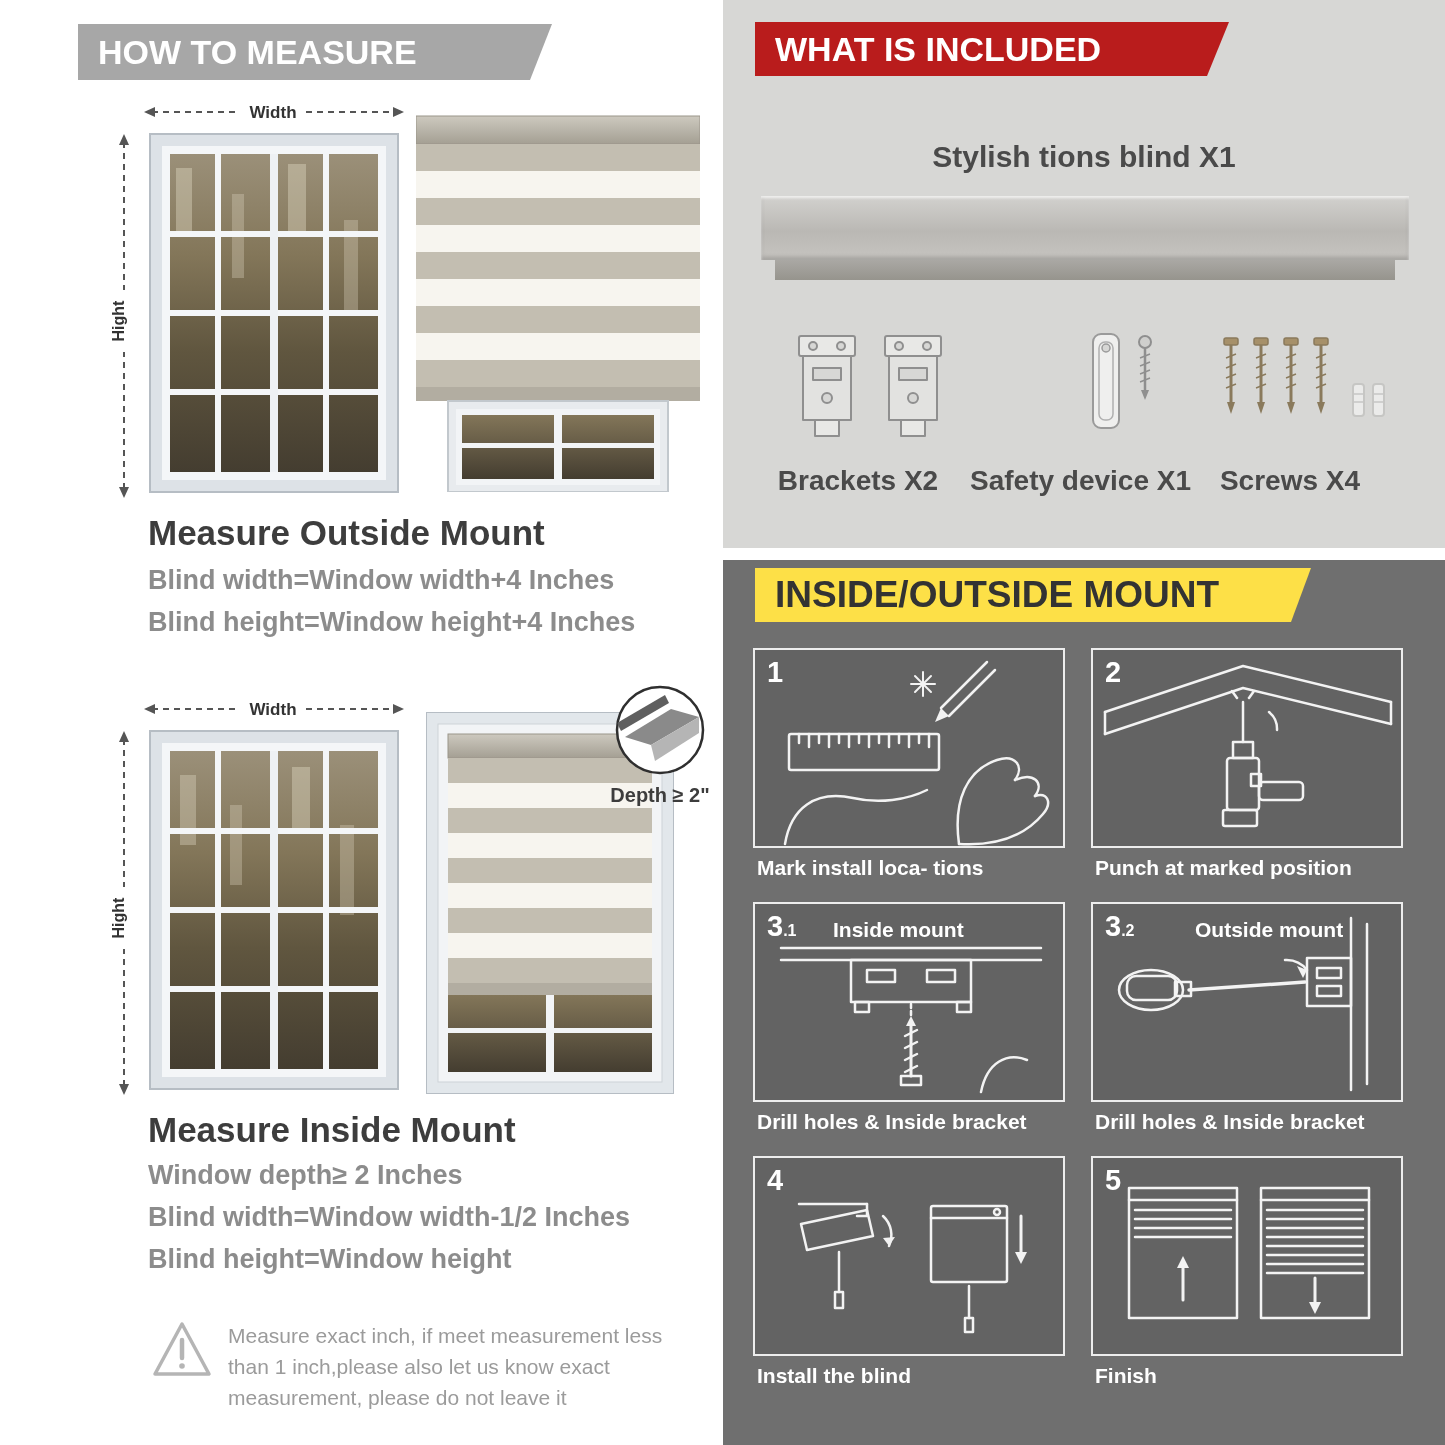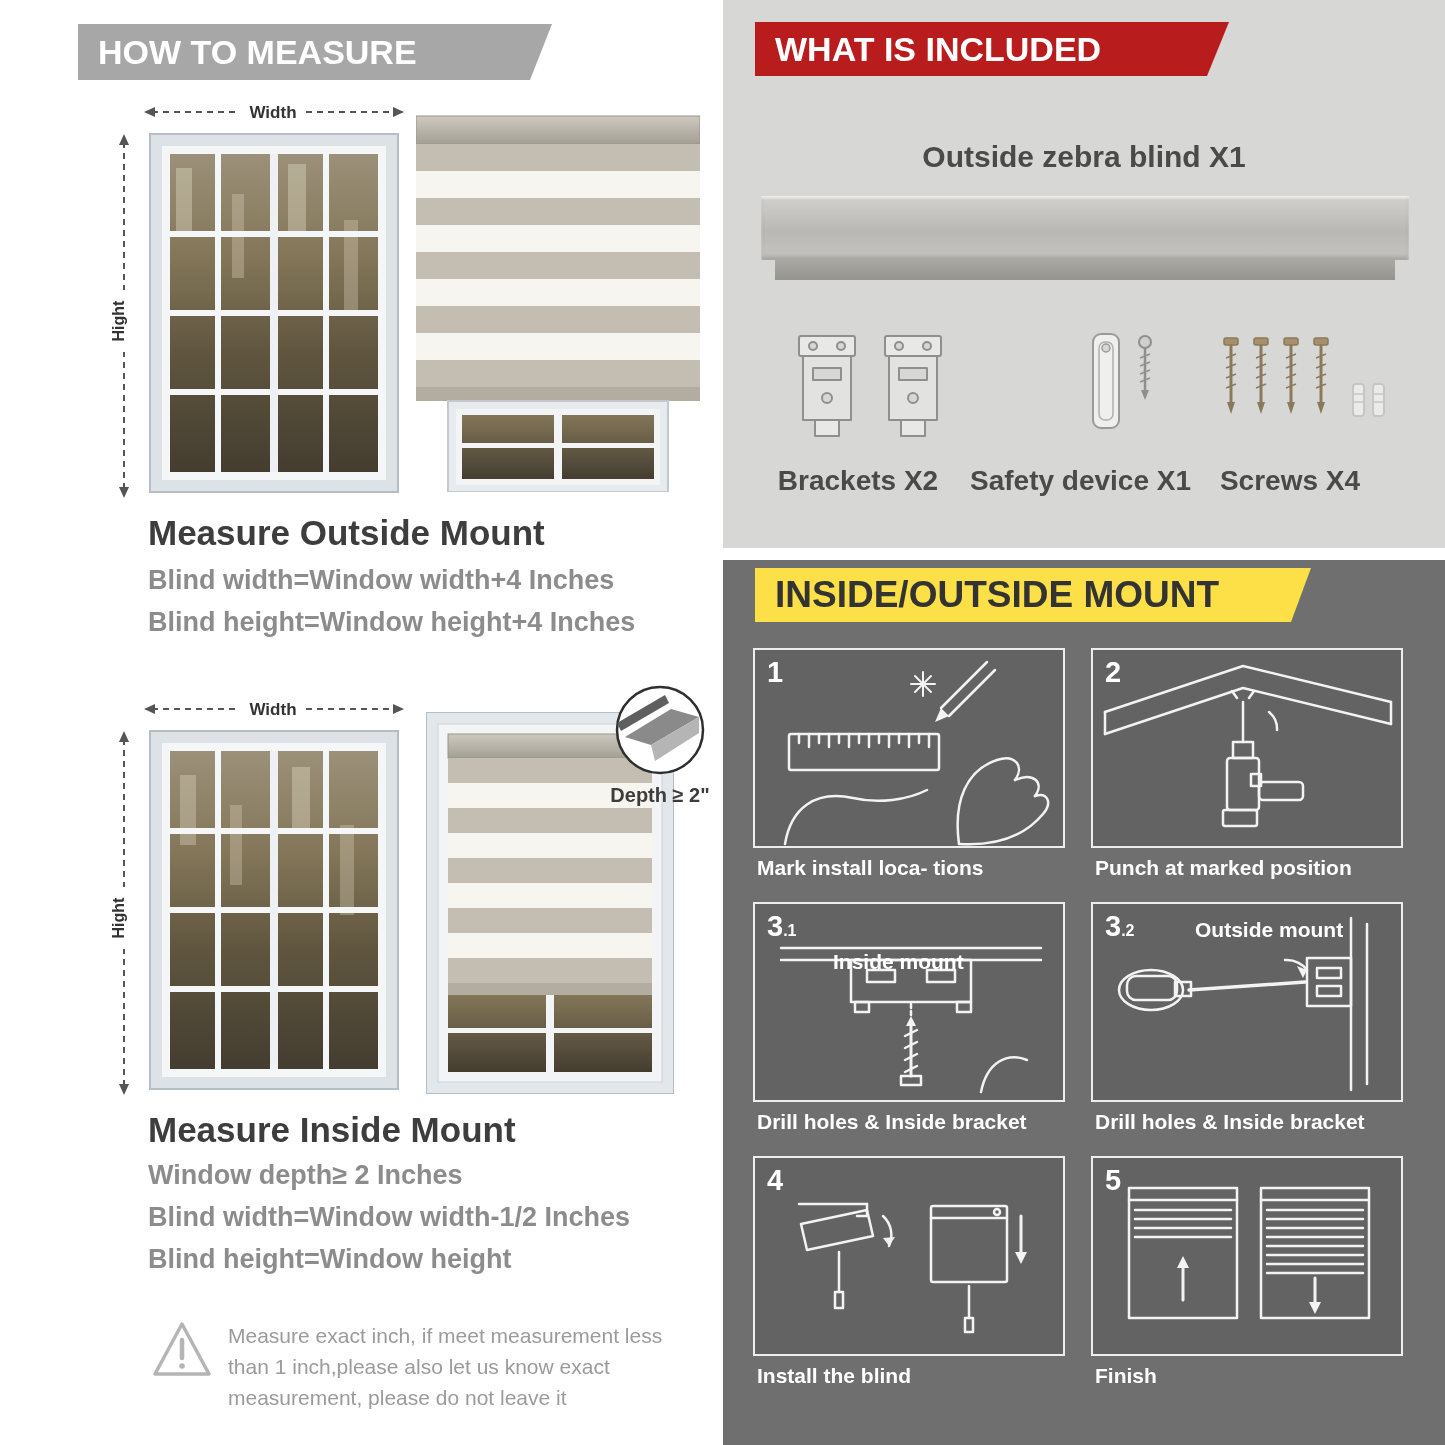--- a/index.html
+++ b/index.html
@@ -253,21 +253,21 @@
       <div>Measure exact inch, if meet measurement less</div>
       <div>than 1 inch,please also let us know exact</div>
       <div>measurement, please do not leave it</div>
     </div>
   </section>
 
   <section class="abs right-top" style="left:723px;top:0;width:722px;height:548px;">
 
     <div class="abs banner banner-included" style="left:32px;top:22px;width:474px;height:54px;">WHAT IS INCLUDED</div>
 
-    <div class="abs blind-name" style="left:0;top:140px;width:100%;">Outside zebra blind X1</div>
+    <div class="abs blind-name" style="left:0;top:140px;width:100%;">Stylish tions blind X1</div>
 
     <div class="abs headrail" style="left:38px;top:196px;width:648px;height:64px;"></div>
     <div class="abs headrail-lip" style="left:52px;top:260px;width:620px;height:20px;"></div>
 
     <div class="abs" style="left:62px;top:330px;width:170px;height:118px;">
       <svg width="170" height="118" viewBox="0 0 170 118" stroke="#8f8f8f" stroke-width="2" fill="#e8e8e6" stroke-linejoin="round">
         <g>
           <rect x="14" y="6" width="56" height="20" rx="2"></rect>
           <circle cx="28" cy="16" r="4" fill="#d7d7d5"></circle>
             <circle cx="56" cy="16" r="4" fill="#d7d7d5"></circle>
@@ -433,21 +433,21 @@
         <polygon points="156,112 151,122 161,122" fill="#f3f3f3" stroke="none"></polygon>
         <line x1="156" y1="122" x2="156" y2="172" stroke-width="3"></line>
         <line x1="150" y1="132" x2="162" y2="126"></line>
           <line x1="150" y1="144" x2="162" y2="138"></line>
         <line x1="150" y1="156" x2="162" y2="150"></line>
           <line x1="150" y1="168" x2="162" y2="162"></line>
         <rect x="146" y="172" width="20" height="9"></rect>
         <path d="M226,188 C232,158 252,148 272,156"></path>
       </svg>
       <span class="abs step-num" style="left:12px;top:8px;"><span>3</span><span class="step-numsub">.1</span></span>
-      <span class="abs step-sub" style="left:78px;top:14px;margin-top:32px;">Inside mount</span>
+      <span class="abs step-sub" style="left:78px;top:14px;">Inside mount</span>
     </div>
     <div class="abs step-caption" style="left:34px;top:550px;">Drill holes &amp;  Inside bracket</div>
 
     <div class="abs step-box" style="left:368px;top:342px;width:312px;height:200px;">
       <svg width="308" height="196" viewBox="0 0 308 196" fill="none" stroke="#f3f3f3" stroke-width="2.5" stroke-linecap="round" stroke-linejoin="round">
         <line x1="258" y1="14" x2="258" y2="186"></line>
         <line x1="274" y1="20" x2="274" y2="180"></line>
         <rect x="214" y="54" width="44" height="48"></rect>
         <rect x="224" y="64" width="24" height="10"></rect>
         <rect x="224" y="82" width="24" height="10"></rect>

